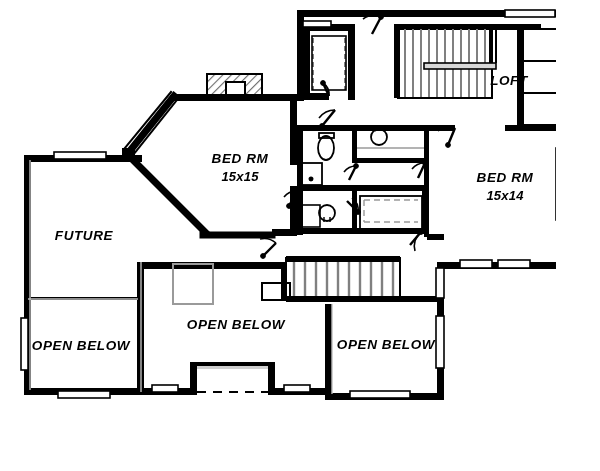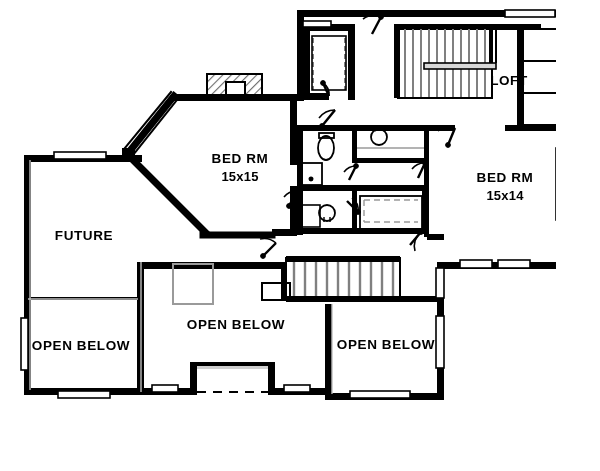--- a/index.html
+++ b/index.html
@@ -9,20 +9,21 @@
   }
   body {
     font-family: "Liberation Sans", sans-serif;
   }
   #plan-root {
     position: relative;
     width: 556px;
     height: 471px;
     background: #b91c1c;
     overflow: hidden;
+    font-style: italic;
   }
   #plan-svg {
     display: block;
     width: 600px;
     height: 471px;
   }
   .room-label {
     font-family: "Liberation Sans", sans-serif;
     font-weight: bold;
     fill: #000000;

